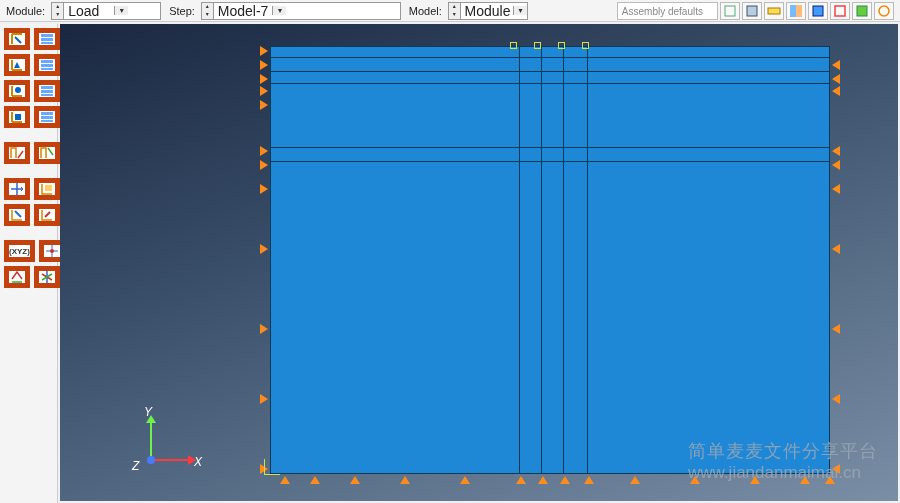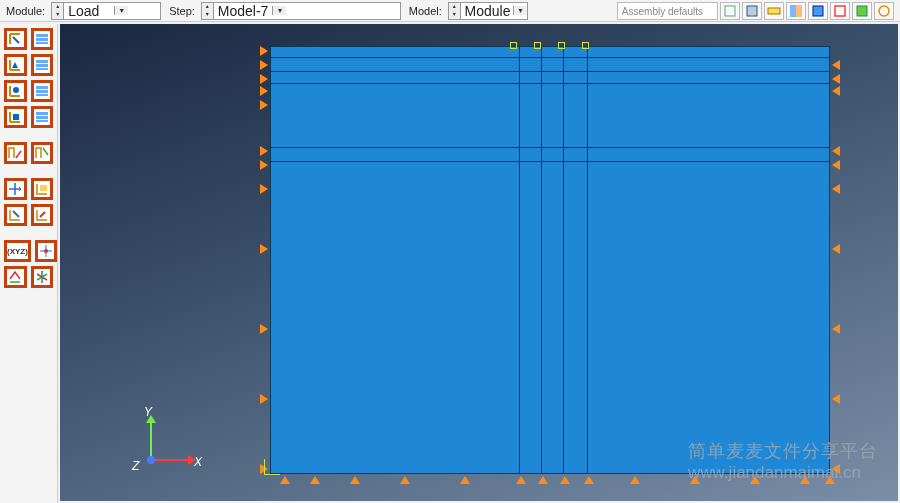--- a/index.html
+++ b/index.html
@@ -41,21 +41,21 @@
     display:flex; align-items:center;
   }
 
   .side-toolbar {
     position:absolute; top:24px; left:0; width:58px; bottom:0;
     background:#f4f4f4; border-right:1px solid #ccc;
     padding:4px 4px; display:flex; flex-direction:column; gap:4px;
   }
   .side-row { display:flex; gap:4px; }
   .side-btn {
-    width:34px; height:22px; border:3px solid #c2410c;
+    width:34px; height:22px; border:5px solid #c2410c;
     background:#fff; display:flex; align-items:center; justify-content:center;
     position:relative;
   }
   .side-sep { height:6px; }
 
   .viewport {
     position:absolute; top:24px; left:60px; right:2px; bottom:2px;
     background: linear-gradient(160deg, #1a2740 0%, #3a4f6a 40%, #7a8fa6 100%);
     overflow:hidden;
   }

